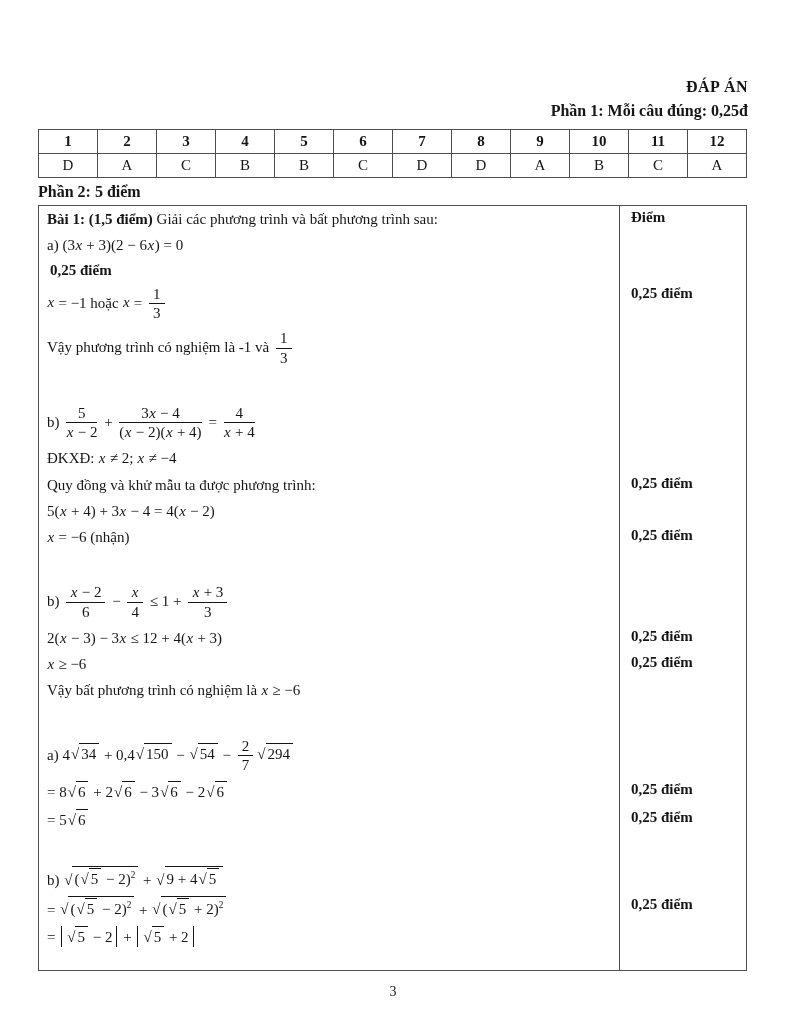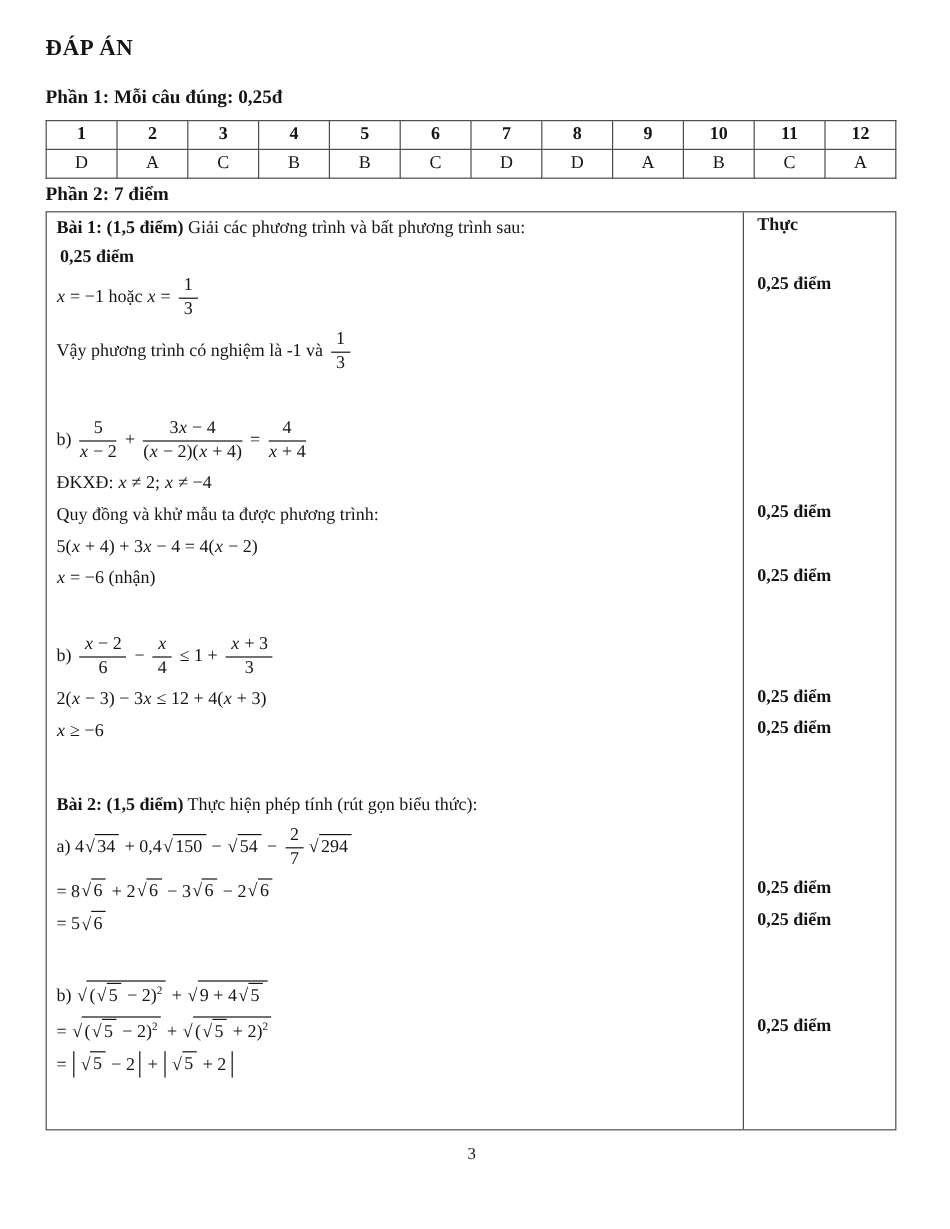--- a/index.html
+++ b/index.html
@@ -2,23 +2,23 @@
 <html><head>
 <meta charset="utf-8">
 <style>
   html,body{margin:0;padding:0;}
   body{
     width:792px;height:1024px;background:#ffffff;color:#151515;
     font-family:"Liberation Serif","DejaVu Serif",serif;
     position:relative;overflow:hidden;
   }
   .page{padding:30px 44px 0 38px;}
-  .doc-title{text-align:left;font-weight:bold;font-size:19px;letter-spacing:.5px;}
+  .doc-title{text-align:right;font-weight:bold;font-size:16px;letter-spacing:.5px;margin-top:48px;}
   .sec-heading{font-weight:bold;font-size:16px;margin:0;}
-  .h1{margin-top:21px;}
+  .h1{margin-top:6px;text-align:right;}
   .h2{margin-top:5px;}
 
   
   table.answer-table{border-collapse:collapse;width:709px;margin-top:9px;table-layout:fixed;}
   .answer-table th,.answer-table td{
     border:1px solid #4d4d4d;text-align:center;padding:0;height:23px;font-size:15px;
   }
   .answer-table th{font-weight:bold;}
 
   
@@ -80,27 +80,31 @@
           <td>D</td>
           <td>D</td>
           <td>A</td>
           <td>B</td>
           <td>C</td>
           <td>A</td>
         </tr>
       </tbody>
   </table>
 
-  <div class="sec-heading h2">Phần 2: 7 điểm</div>
+  <div class="sec-heading h2">Phần 2: 5 điểm</div>
 
   <div class="part2-table">
     <div class="divider"></div>
   <div class="srow">
         <div class="scell-l m"><b class="up">Bài 1: (1,5 điểm)</b> <span class="up">Giải các phương trình và bất phương trình sau:</span></div>
-        <div class="scell-r">Thực</div>
+        <div class="scell-r">Điểm</div>
+      </div>
+      <div class="srow">
+        <div class="scell-l m"><span class="up">a) </span>(3<i>x</i> + 3)(2 − 6<i>x</i>) = 0</div>
+        <div class="scell-r"></div>
       </div>
       <div class="srow">
         <div class="scell-r">0,25 điểm</div>
       </div>
       <div class="srow">
         <div class="scell-l m"><i>x</i> = −1<span class="up"> hoặc </span><i>x</i> = <span class="frac"><span class="num">1</span><span class="den">3</span></span></div>
         <div class="scell-r">0,25 điểm</div>
       </div>
       <div class="srow">
         <div class="scell-l m"><span class="up">Vậy phương trình có nghiệm là -1 và </span><span class="frac"><span class="num">1</span><span class="den">3</span></span></div>
@@ -134,27 +138,24 @@
       </div>
       <div class="srow">
         <div class="scell-l m">2(<i>x</i> − 3) − 3<i>x</i> ≤ 12 + 4(<i>x</i> + 3)</div>
         <div class="scell-r">0,25 điểm</div>
       </div>
       <div class="srow">
         <div class="scell-l m"><i>x</i> ≥ −6</div>
         <div class="scell-r">0,25 điểm</div>
       </div>
       <div class="srow">
-        <div class="scell-r"></div>
-      </div>
-      <div class="srow spacer"></div>
-      <div class="srow">
-        <div class="scell-l m"><b class="up">Bài 2: (1,5 điểm)</b> <span class="up">Thực hiện phép tính (rút gọn biểu thức):</span></div>
-        <div class="scell-r"></div>
-      </div>
+        <div class="scell-l m"><span class="up">Vậy bất phương trình có nghiệm là </span><i>x</i> ≥ −6</div>
+        <div class="scell-r"></div>
+      </div>
+      <div class="srow spacer"></div>
       <div class="srow">
         <div class="scell-l m"><span class="up">a) </span>4<span class="sqrt">
             <span class="rad">√</span>
             <span class="vinc">34</span>
           </span> + 0,4<span class="sqrt">
             <span class="rad">√</span>
             <span class="vinc">150</span>
           </span> − <span class="sqrt">
             <span class="rad">√</span>
             <span class="vinc">54</span>

